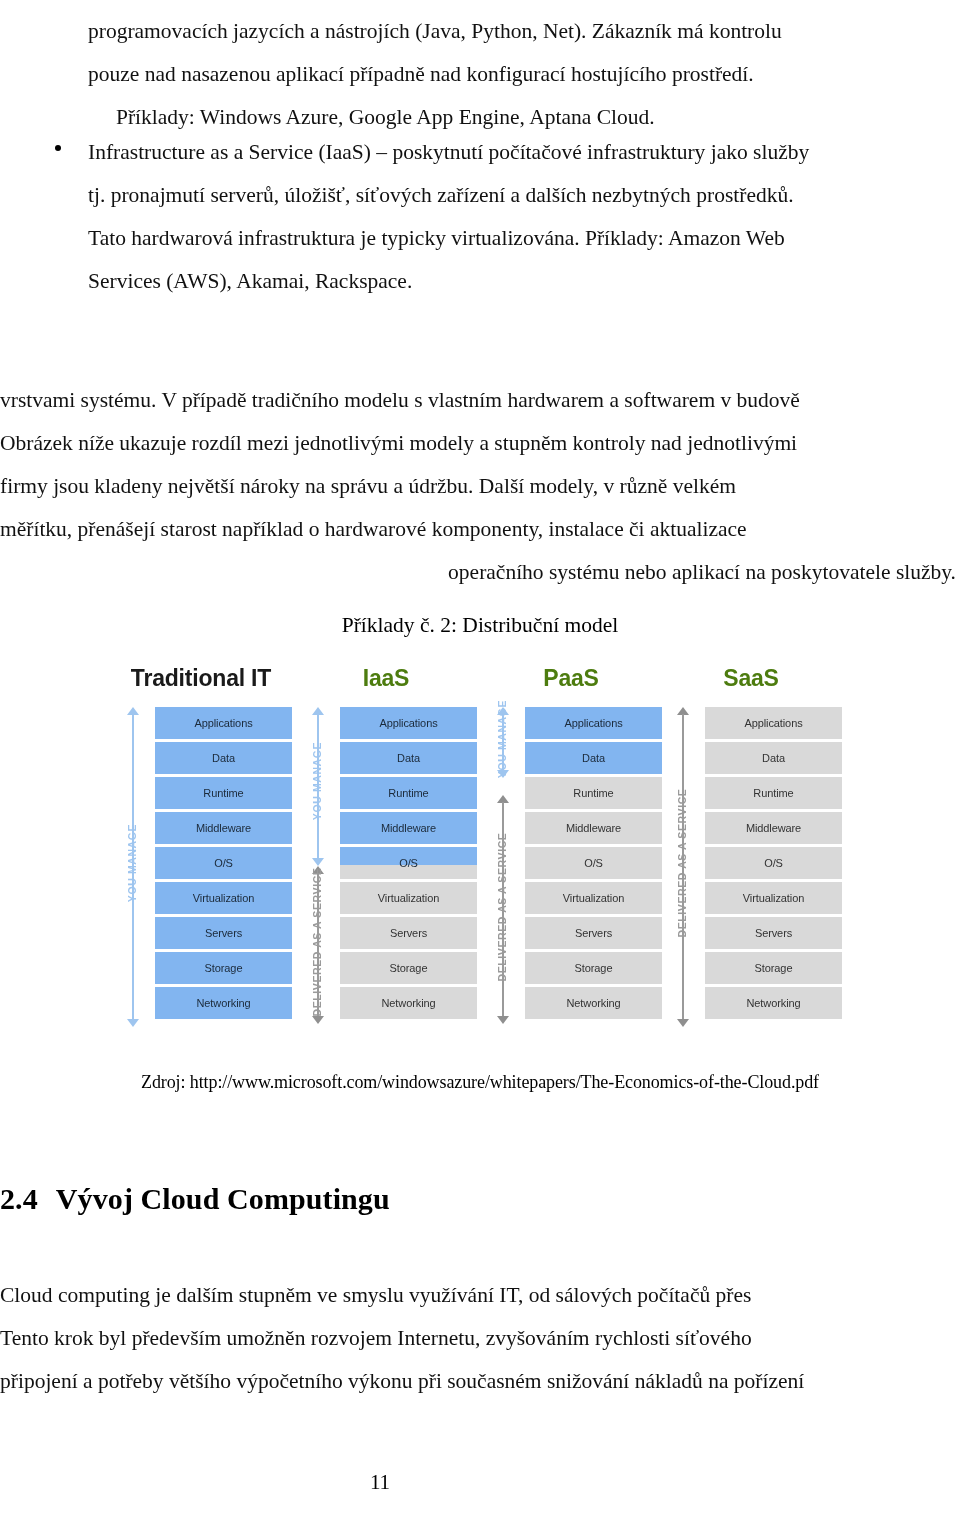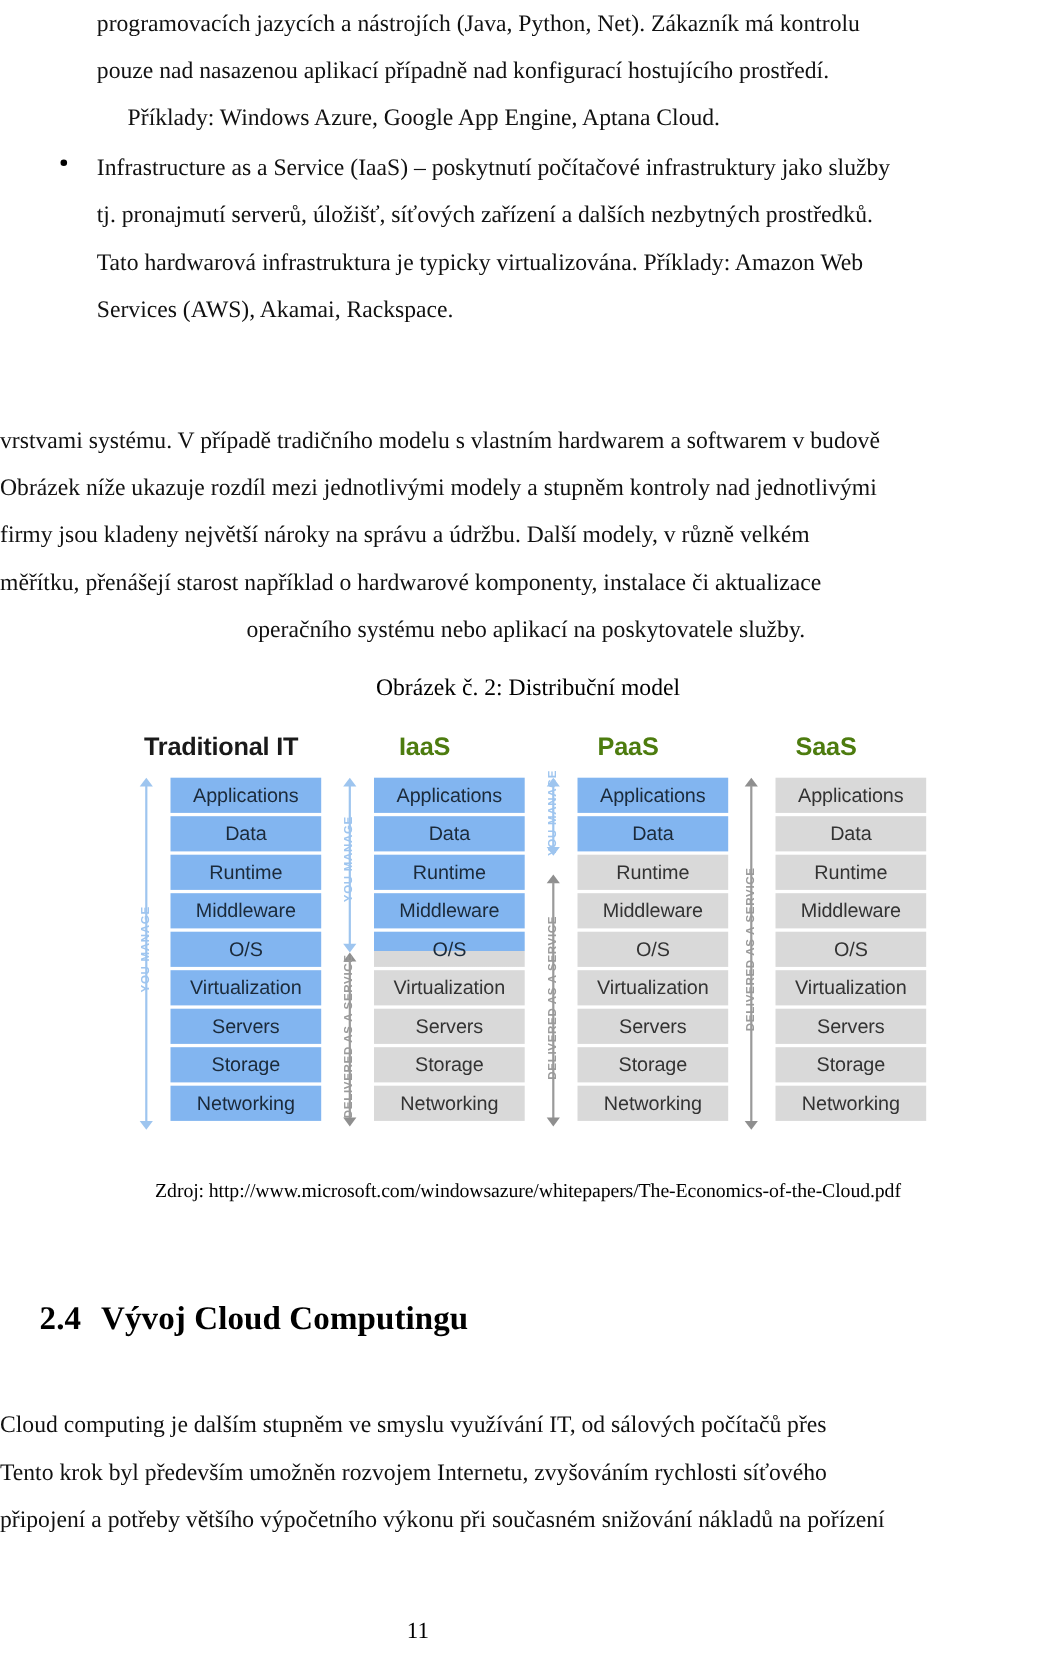--- a/index.html
+++ b/index.html
@@ -62,21 +62,21 @@
     left: 0;
     letter-spacing: -0.1px;
   }
 
   .heading {
     position: absolute;
     font-size: 30px;
     font-weight: bold;
     letter-spacing: 0.1px;
   }
-  .heading .num { display: inline-block; margin-right: 18px; margin-left: 36px; }
+  .heading .num { display: inline-block; margin-right: 18px; }
 
   .page-number {
     position: absolute;
     width: 760px;
     left: 0;
     text-align: center;
     font-size: 21px;
   }
 
   
@@ -114,21 +114,21 @@
     top: 42px;
     width: 137px;
   }
   .layer {
     position: relative;
     height: 32px;
     margin-bottom: 3px;
     display: flex;
     align-items: center;
     justify-content: center;
-    font-size: 18px;
+    font-size: 11px;
     color: #1b2a3a;
     letter-spacing: -0.1px;
     overflow: hidden;
   }
   .layer.blue { background: #82b5f0; }
   .layer.gray { background: #d9d9d9; color: #333; }
   .layer.split {
     background: linear-gradient(to bottom, #82b5f0 0%, #82b5f0 55%, #d9d9d9 55%, #d9d9d9 100%);
   }
 
@@ -170,45 +170,45 @@
     white-space: nowrap;
   }
   .vlabel.blue { color: #9ec5ef; }
   .vlabel.gray { color: #9a9a9a; }
 </style>
 </head>
 <body>
 
 <div class="page">
 
-  <div class="para" style="left:88px; top:0px; width:868px;">
+  <div class="para" style="left:88px; top:10px; width:868px;">
     <div>programovacích jazycích a nástrojích (Java, Python, Net). Zákazník má kontrolu</div>
     <div>pouze nad nasazenou aplikací případně nad konfigurací hostujícího prostředí.</div>
     <div class="nojust" style="text-align:left;margin-left:28px;">Příklady: Windows Azure, Google App Engine, Aptana Cloud.</div>
   </div>
 
   <div class="bullet-row" style="left:55px; top:131px; width:901px;">
     <span class="bullet-dot"></span>
     <div class="para" style="position:relative; left:33px; top:0; width:868px;">
       <div>Infrastructure as a Service (IaaS) – poskytnutí počítačové infrastruktury jako služby</div>
       <div>tj. pronajmutí serverů, úložišť, síťových zařízení a dalších nezbytných prostředků.</div>
       <div>Tato hardwarová infrastruktura je typicky virtualizována. Příklady: Amazon Web</div>
       <div style="text-align:left;">Services (AWS), Akamai, Rackspace.</div>
     </div>
   </div>
 
   <div class="para" style="left:0px; top:379px; width:956px;">
     <div>vrstvami systému. V případě tradičního modelu s vlastním hardwarem a softwarem v budově</div>
     <div>Obrázek níže ukazuje rozdíl mezi jednotlivými modely a stupněm kontroly nad jednotlivými</div>
     <div>firmy jsou kladeny největší nároky na správu a údržbu. Další modely, v různě velkém</div>
     <div>měřítku, přenášejí starost například o hardwarové komponenty, instalace či aktualizace</div>
-    <div style="text-align:center;">operačního systému nebo aplikací na poskytovatele služby.</div>
-  </div>
-
-  <div class="caption" style="top:613px;">Obrázek č. 2: Distribuční model</div>
+    <div style="text-align:right;">operačního systému nebo aplikací na poskytovatele služby.</div>
+  </div>
+
+  <div class="caption" style="top:613px;">Příklady č. 2: Distribuční model</div>
 
   <div class="diagram">
 
     <div class="col" style="left:0px;">
       <div class="col-title strong">Traditional IT</div>
 
       <div class="arrow-group" style="left:0px; top:42px; height:320px;">
         <div class="arrow-head up blue" style="top:0px;"></div>
         <div class="arrow-line blue" style="top:7px; height:306px;"></div>
         <div class="arrow-head down blue" style="top:312px;"></div>

